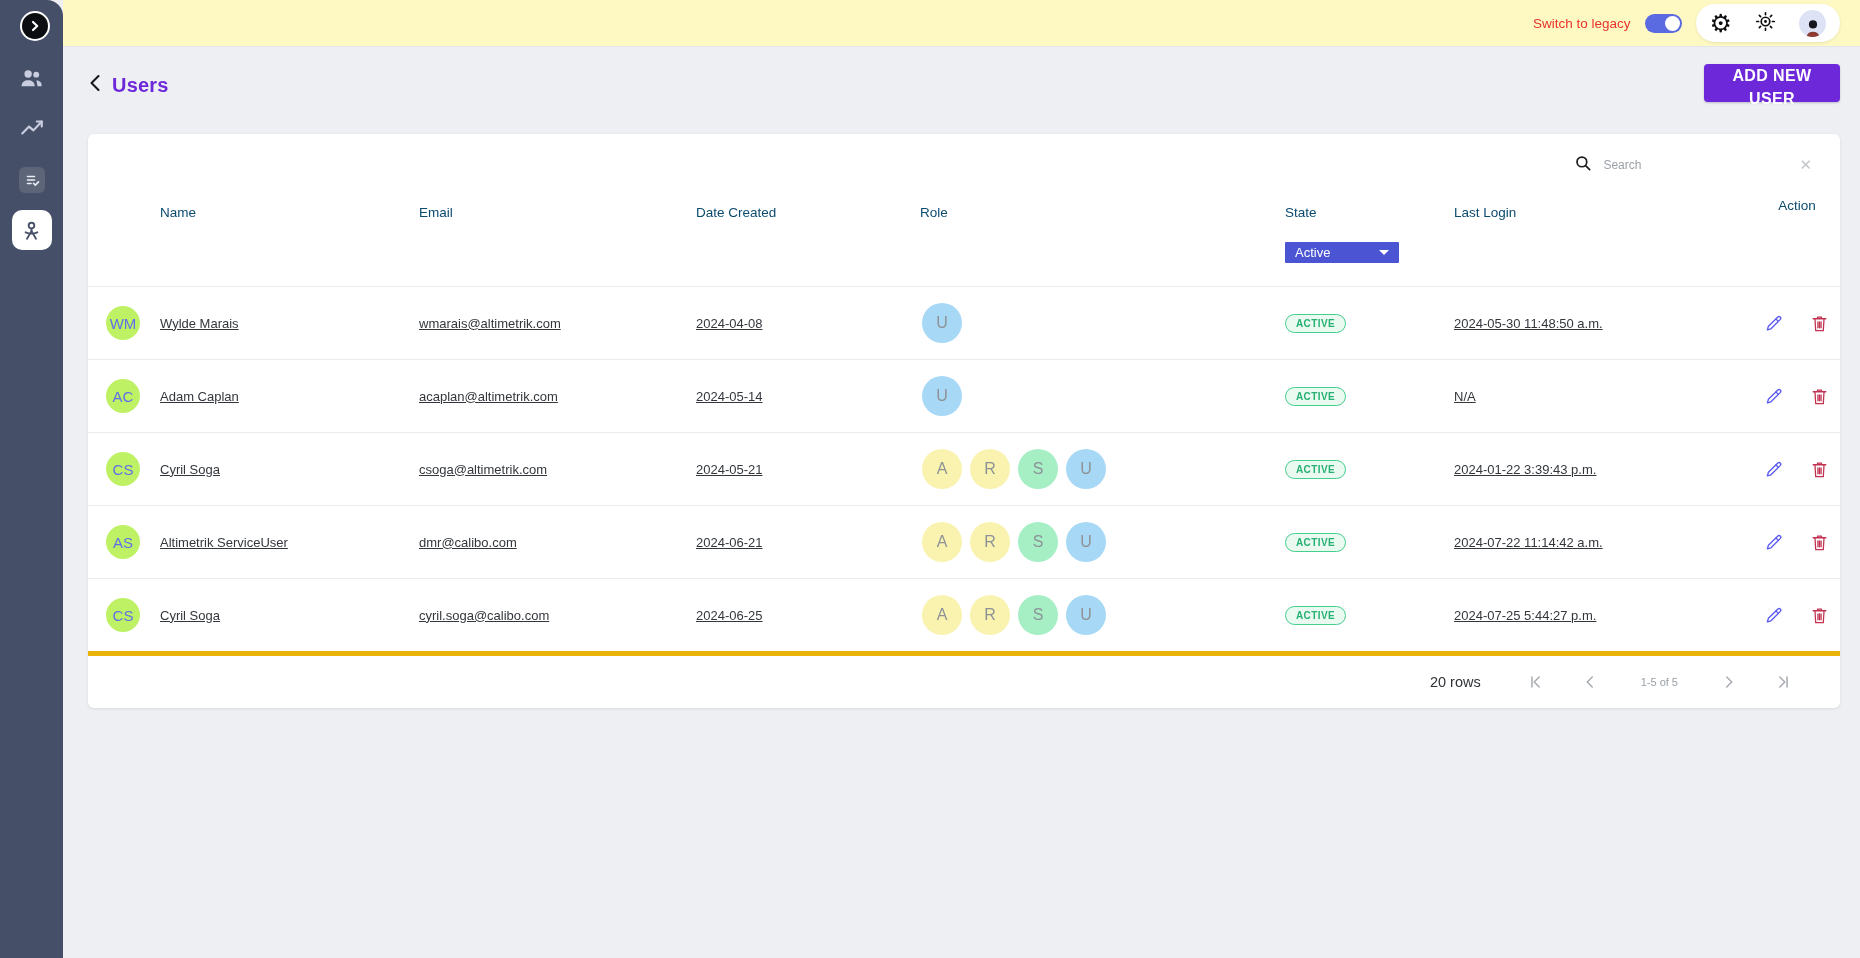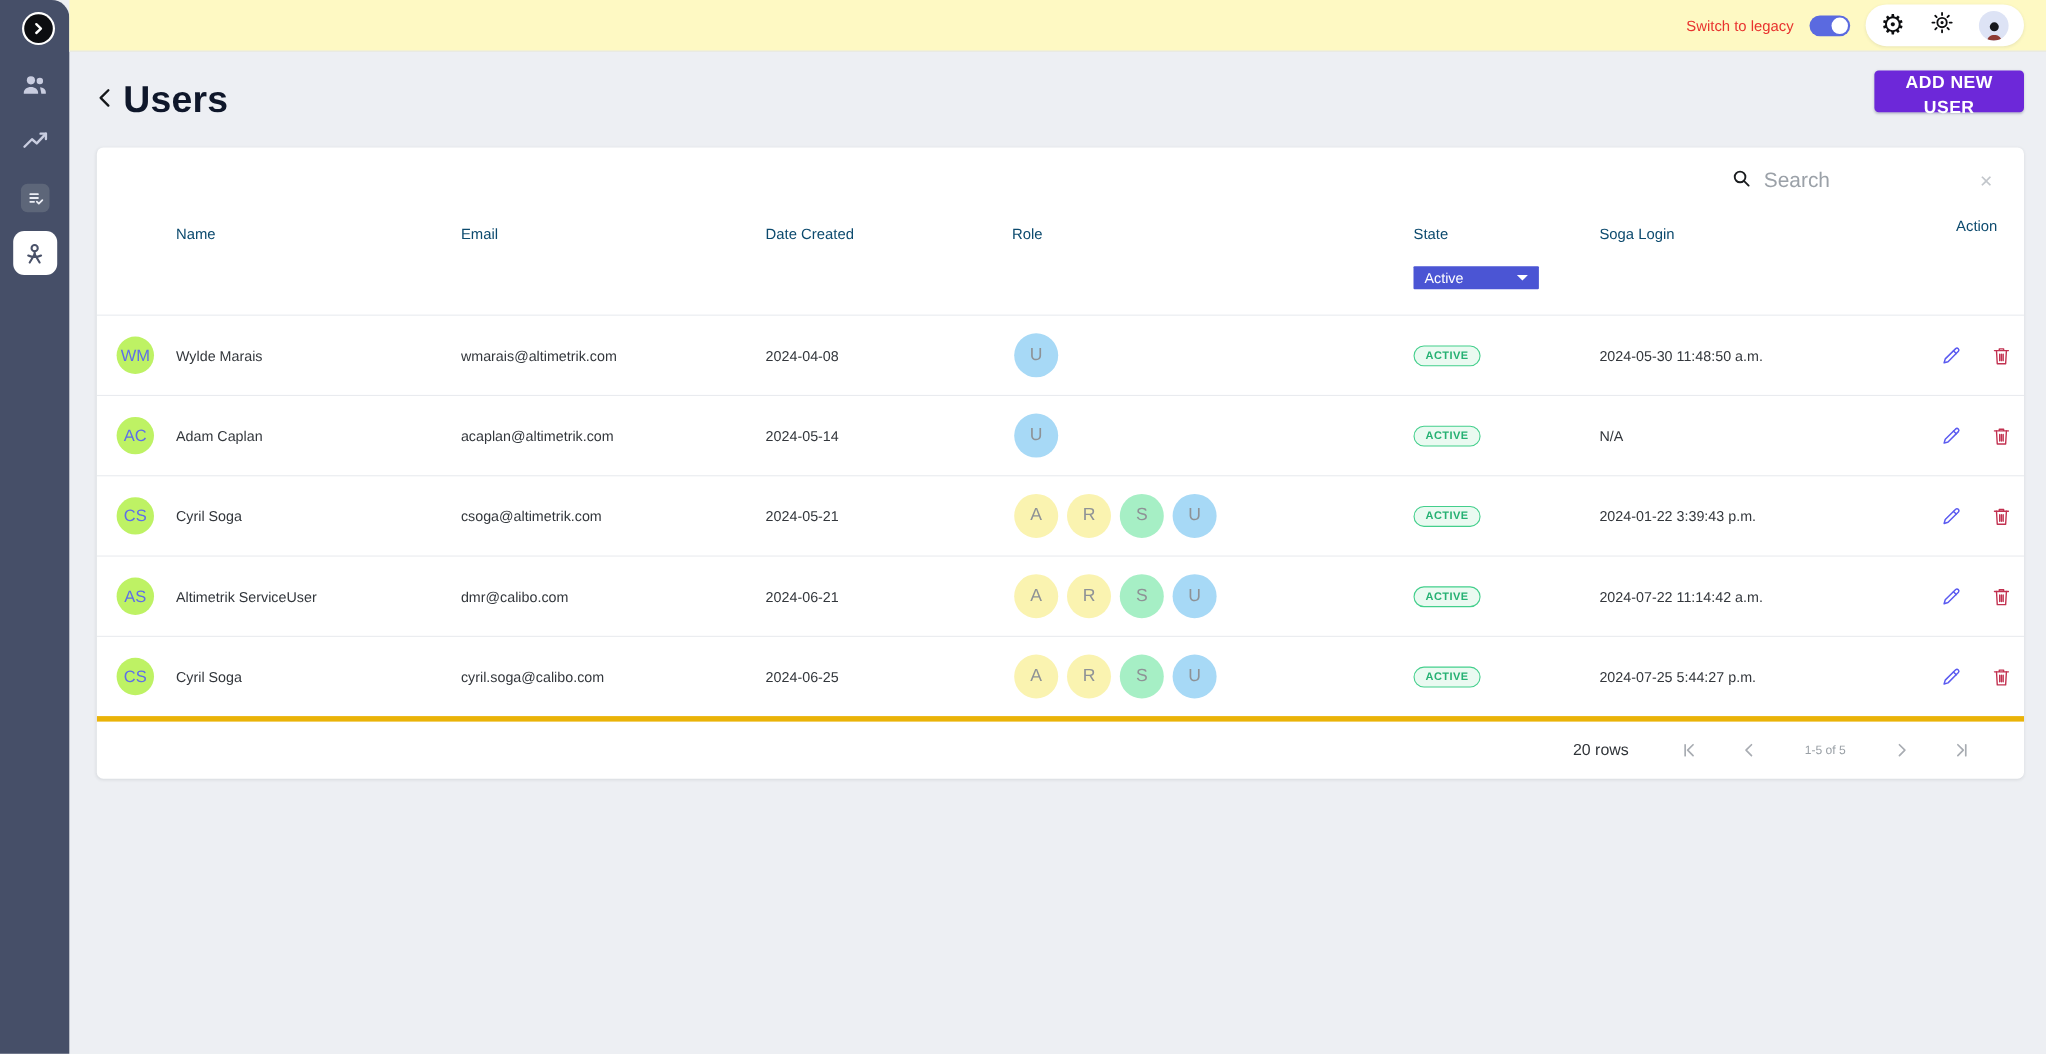--- a/index.html
+++ b/index.html
@@ -28,45 +28,45 @@
   .icon-pill { background:#ffffff; border-radius:20px; height:38px; display:flex; align-items:center;
                gap:22px; padding:0 14px; box-shadow:0 1px 3px rgba(40,45,60,.10); }
   .gear-glyph { font-size:25px; line-height:1; color:#0d0e10; cursor:pointer; }
   .tb-avatar { width:27px; height:27px; border-radius:50%; background:#dde3f5; overflow:hidden;
                display:flex; align-items:flex-end; justify-content:center; cursor:pointer; }
 
   
   .content { position:absolute; left:63px; top:48px; right:0; bottom:0; }
   .page-head { height:86px; position:relative; }
   .title-wrap { position:absolute; left:24px; top:24px; display:flex; align-items:center; gap:8px; }
-  .page-title { font-size:34px; color:#0f172a; letter-spacing:.2px;text-align:center; }
+  .page-title { font-size:20px; color:#6d28d9; letter-spacing:.2px;text-align:center; }
   .add-btn { position:absolute; right:20px; top:16px; width:136px; height:38px; background:#6d28d9; color:#fff;
              border:none; border-radius:4px; font-size:16px; font-weight:bold; letter-spacing:.4px;
              line-height:1.45; cursor:pointer; box-shadow:0 1px 2px rgba(40,45,90,.25); }
 
   
   .card { margin:0 20px 0 25px; height:574px; background:#fff; border-radius:6px;
           box-shadow:0 1px 3px rgba(30,35,50,.10); overflow:hidden; }
   .search-row { height:48px; display:flex; align-items:center; justify-content:flex-end; padding:14px 28px 0 0; gap:10px; }
-  .search-input { border:none; outline:none; font-size:19px; width:150px; color:#6d28d9; background:transparent; }
+  .search-input { border:none; outline:none; font-size:12px; width:150px; color:#6d28d9; background:transparent; }
   .search-input::placeholder { color:#9ba1a8; }
   .close-x { color:#c2c6cb; font-size:15px; margin-left:36px; cursor:pointer; background:none; border:none; }
 
   .grid { display:grid; grid-template-columns:72px 259px 277px 224px 365px 169px 300px 1fr; align-items:center; }
   .hrow { height:60px; }
   .hcell { font-size:13.5px; font-weight:500; color:#0c4a6e; }
   .hcell.action { text-align:center; padding-bottom:14px; }
   .filter-row { height:44px; align-items:start; }
   .state-dd { grid-column:6; width:114px; height:21px; background:#4b55d4; color:#fff; border:none;
               display:flex; align-items:center; justify-content:space-between; padding:0 10px; cursor:pointer;
               font-size:13px; border-radius:1px; }
   .caret-down { width:0; height:0; border-left:5px solid transparent; border-right:5px solid transparent; border-top:5px solid #fff; }
 
   .trow { height:73px; border-top:1px solid #e9ebef; }
-  .cell { font-size:13px; color:#33373c; }
+  .cell { font-size:13px; color:#33373c;text-decoration:underline; }
   .cell-avatar { padding-left:18px; }
   .avatar { width:34px; height:34px; border-radius:50%; background:#bef264; color:#5f6fe8;
             display:flex; align-items:center; justify-content:center; font-size:15px; }
   .roles { display:flex; gap:8px; padding-left:2px; }
   .chip { width:40px; height:40px; border-radius:50%; display:flex; align-items:center; justify-content:center;
           font-size:16px; color:#8e9296; }
   .chip-A, .chip-R { background:#faf3b0; }
   .chip-S { background:#a6efc5; }
   .chip-U { background:#a7d9f6; }
   .badge { display:inline-block; padding:3px 10px; border:1px solid #43cf8c; border-radius:10px;
@@ -186,21 +186,21 @@
       <button class="close-x">✕</button>
     </div>
 
     <div class="grid hrow">
       <div></div>
       <div class="hcell">Name</div>
       <div class="hcell">Email</div>
       <div class="hcell">Date Created</div>
       <div class="hcell">Role</div>
       <div class="hcell">State</div>
-      <div class="hcell">Soga Login</div>
+      <div class="hcell">Last Login</div>
       <div class="hcell action">Action</div>
     </div>
 
     <div class="grid filter-row">
       <button class="state-dd">
         <span>Active</span>
         <span class="caret-down"></span>
       </button>
     </div>
 

